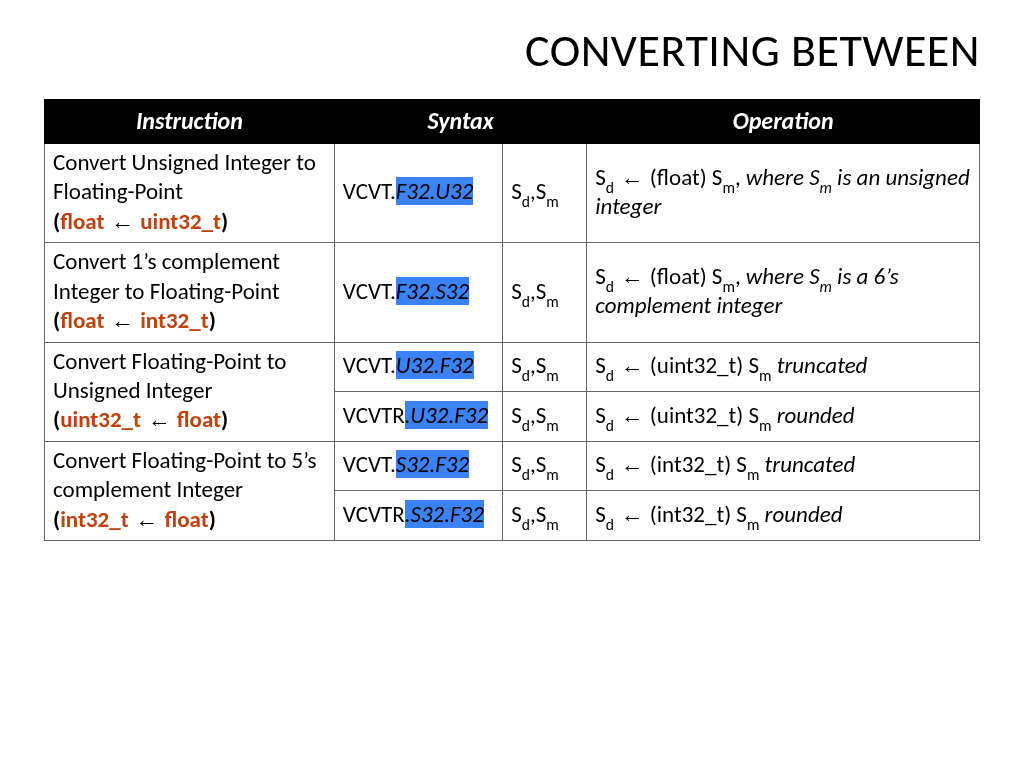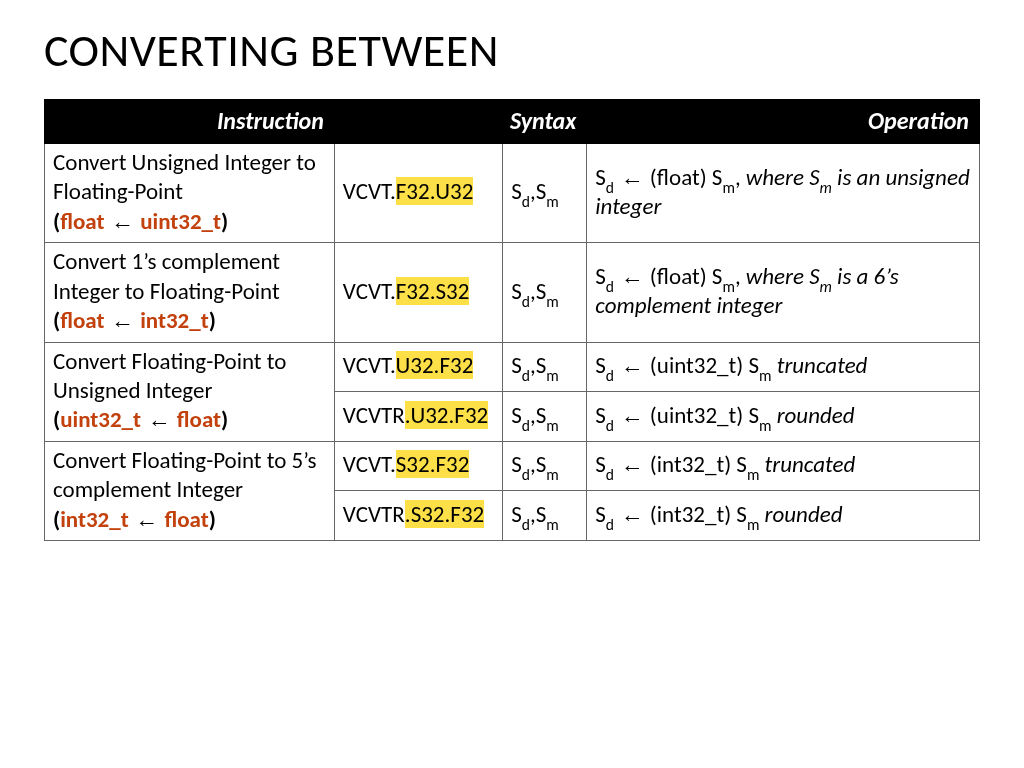--- a/index.html
+++ b/index.html
@@ -7,54 +7,55 @@
   body {
     background: #ffffff;
     font-family: Calibri, "Segoe UI", Arial, sans-serif;
     color: #000;
     padding: 24px 44px 0 44px;
   }
   h1.title {
     font-weight: 400;
     font-size: 46px;
     line-height: 1.15;
-    text-align: left;
+    text-align: right;
     letter-spacing: 0.5px;
     margin-bottom: 22px;
   }
   table.slide {
     border-collapse: collapse;
     width: 100%;
     table-layout: fixed;
   }
   table.slide th {
     background: #000;
     color: #fff;
     font-style: italic;
     font-weight: 700;
-    text-align: right;
+    text-align: center;
     font-size: 24px;
     padding: 6px 10px 8px 10px;
     border: 1px solid #000;
   }
   table.slide td {
     border: 1px solid #666;
     font-size: 23px;
     line-height: 1.28;
     padding: 4px 8px 6px 8px;
     vertical-align: middle;
   }
   col.c-instr { width: 31%; }
   col.c-mnem  { width: 18%; }
   col.c-ops   { width: 9%; }
   col.c-op    { width: 42%; }
 
   .hl {
-    background: #fde047;
+    background: #3b82f6;
     color: #000;
+    font-style: italic;
   }
   .pink {
     color: #c2410c;
   }
   sub { font-size: 0.68em; line-height: 0; position: relative; bottom: -0.15em; }
   .arrow { font-family: Arial, sans-serif; font-weight: 400; }
   em { font-style: italic; }
   b { font-weight: 700; }
 </style>
 </head>

